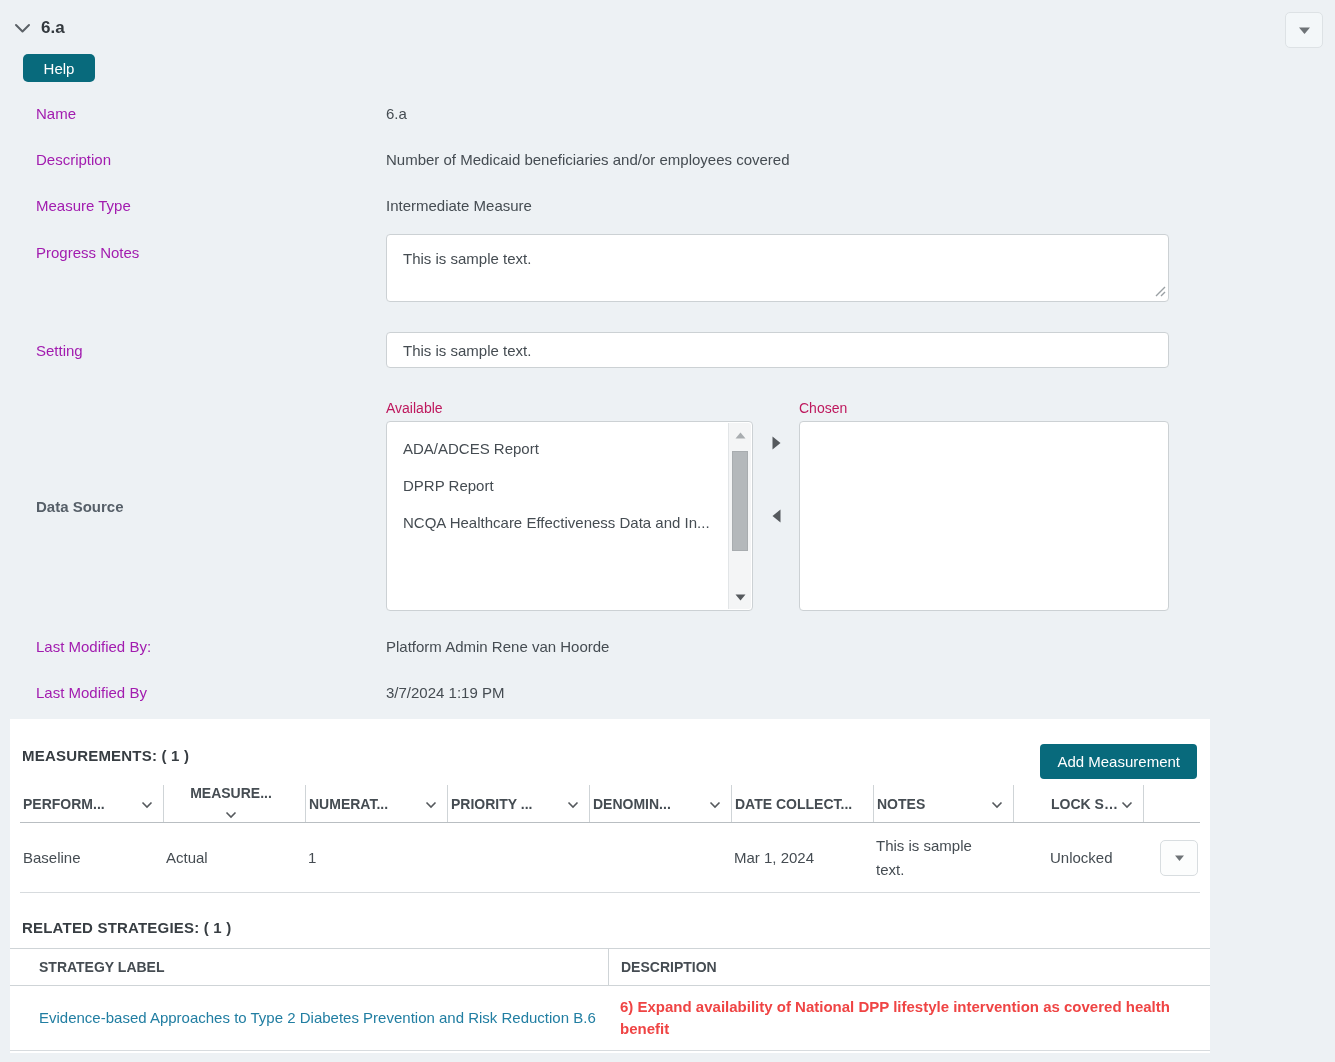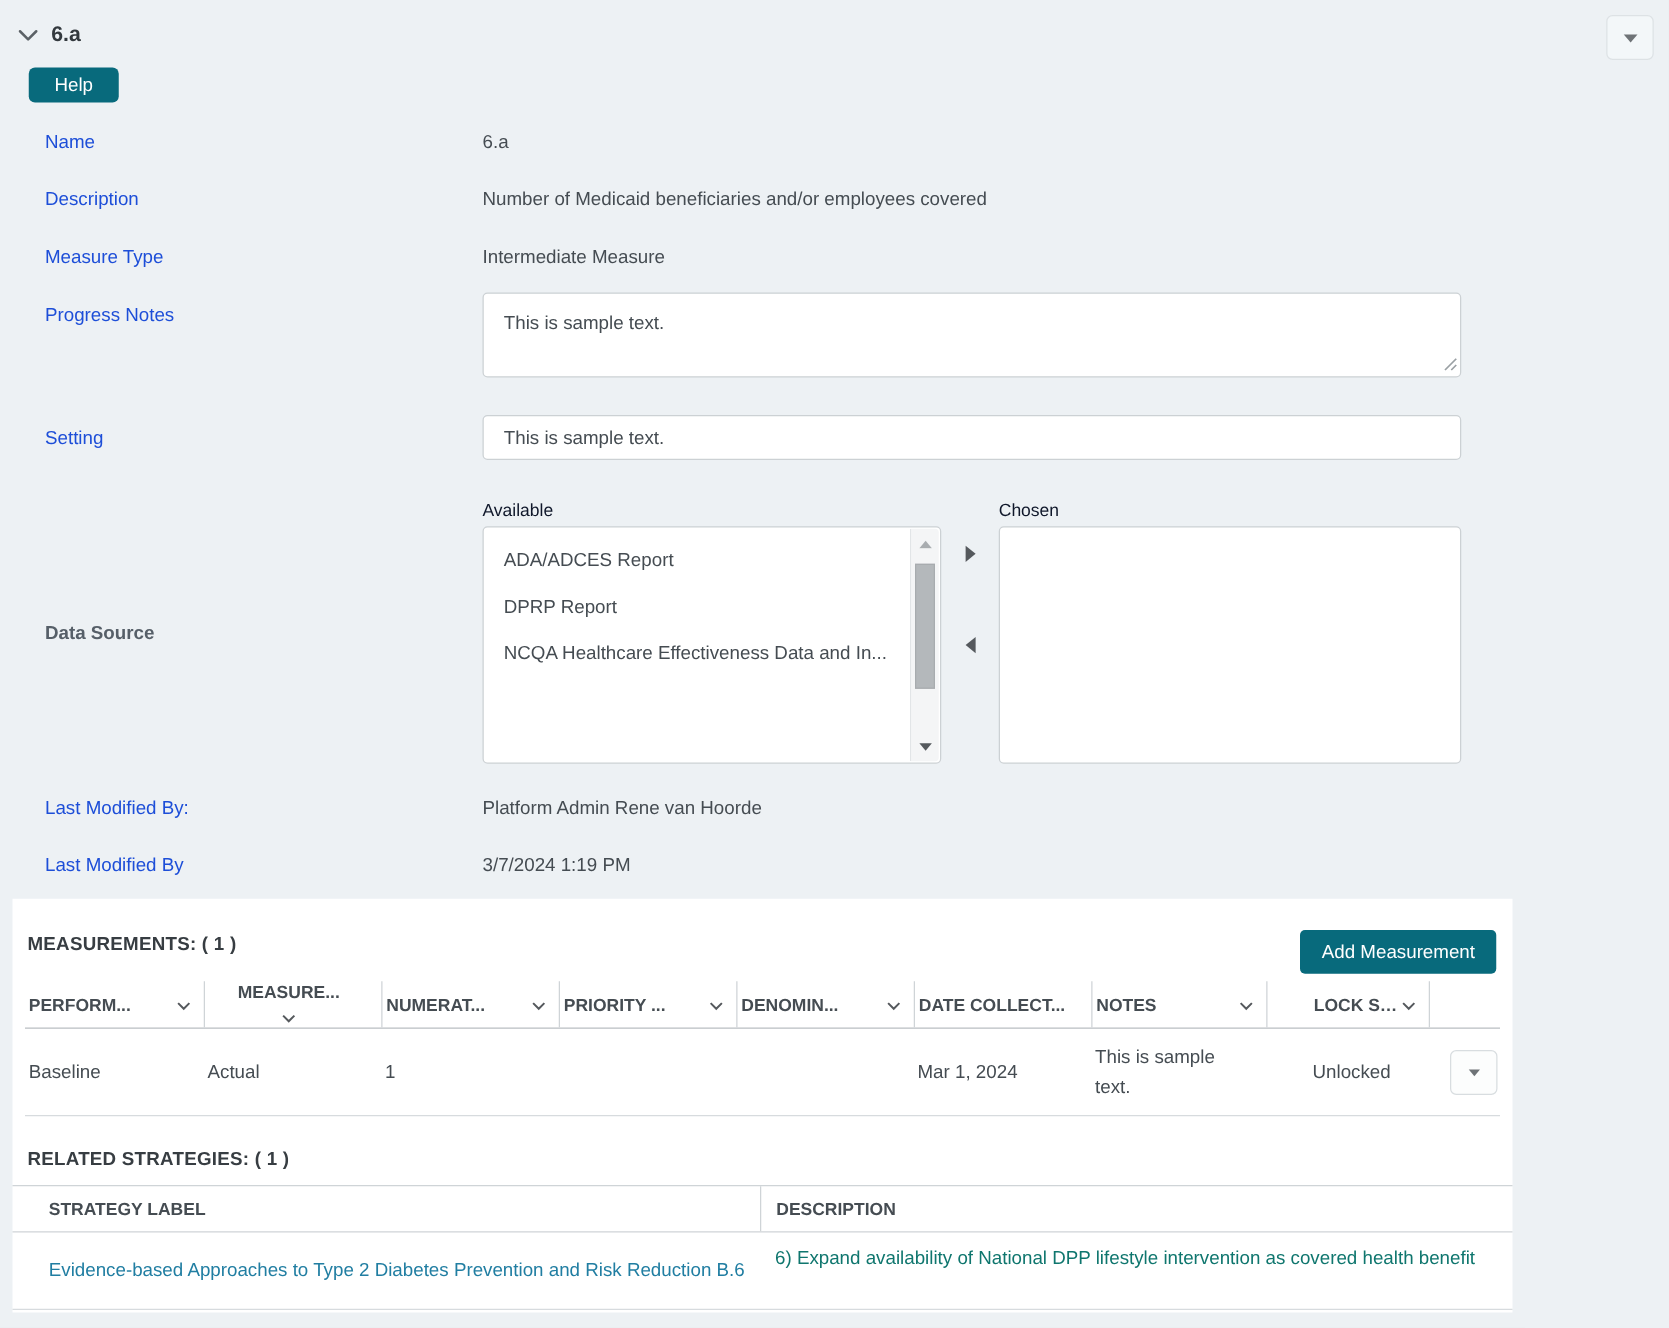--- a/index.html
+++ b/index.html
@@ -13,38 +13,38 @@
   .title-chevron { display:inline-flex; }
   .page-title { font-size:17px; font-weight:bold; color:#33393e; }
   .corner-btn { width:38px; height:36px; border:1px solid #dde2e5; border-radius:5px; background:#f3f7f9; cursor:pointer; display:flex; align-items:center; justify-content:center; }
 
   .help-btn { margin:6px 0 0 23px; width:72px; height:28px; background:#086a7c; color:#fff; border:none; border-radius:5px; font-size:15px; font-family:inherit; cursor:pointer; }
 
   
   .form { margin-top:8px; }
   .frow { display:flex; align-items:center; min-height:46px; }
   .frow.top-align { align-items:flex-start; }
-  .flabel { width:386px; padding-left:36px; color:#1d4ed8; font-size:15px; flex-shrink:0; }
+  .flabel { width:386px; padding-left:36px; color:#a21caf; font-size:15px; flex-shrink:0; }
   .flabel.bold { font-weight:bold; color:#565f68; }
   .fvalue { width:783px; color:#454c52; }
   .frow.top-align .flabel { padding-top:10px; }
 
   .notes-row { margin-top:6px; min-height:90px; }
   .textarea-wrap { position:relative; width:783px; }
   .ftextarea { width:783px; height:68px; border:1px solid #ccd1d4; border-radius:4px; background:#fff; resize:none; font-family:inherit; font-size:15px; color:#454c52; padding:14px 16px; line-height:20px; }
   .resize-grip { position:absolute; right:3px; bottom:5px; pointer-events:none; }
 
   .setting-row { min-height:52px;align-items:center; }
   .finput { width:783px; height:36px; border:1px solid #ccd1d4; border-radius:4px; background:#fff; font-family:inherit; font-size:15px; color:#454c52; padding:0 16px; }
 
   
   .ds-row { margin-top:24px; align-items:center; }
   .ds-row .flabel { padding-top:2px; }
   .ds-area { display:flex; width:783px; }
-  .ds-col-label { font-size:14px; color:#0f172a; margin-bottom:5px; }
+  .ds-col-label { font-size:14px; color:#be185d; margin-bottom:5px; }
   .listbox { position:relative; width:367px; height:190px; background:#fff; border:1px solid #ccd1d4; border-radius:4px; overflow:hidden; }
   .listbox.chosen { width:370px; }
   .list-items { padding-top:8px; }
   .list-item { padding:10px 16px; font-size:15px; color:#454c52; cursor:pointer; }
   .scrollbar { position:absolute; top:1px; right:1px; bottom:1px; width:23px; background:#f4f5f6; border-left:1px solid #e2e5e7; border-radius:0 3px 3px 0; }
   .scroll-btn { position:absolute; left:0; width:100%; height:20px; display:flex; align-items:center; justify-content:center; cursor:pointer; }
   .scroll-btn.up { top:2px; }
   .scroll-btn.down { bottom:2px; }
   .scroll-thumb { position:absolute; left:3px; width:16px; top:28px; height:100px; background:#b4b8bb; border:1px solid #a8acaf; cursor:grab; }
   .transfer-col { width:46px; display:flex; flex-direction:column; align-items:center; padding-top:32px; }
@@ -76,21 +76,21 @@
   
   .rs-title { padding:26px 0 12px 12px; }
   .stable { }
   .shead { display:flex; border-top:1px solid #cfd4d7; border-bottom:1px solid #cfd4d7; }
   .sh { height:36px; display:flex; align-items:center; font-size:14px; font-weight:bold; color:#454c52; }
   .sh.col-label { width:598px; padding-left:29px; }
   .sh.col-desc { flex:1; padding-left:12px; border-left:1px solid #cfd4d7; }
   .srow { display:flex; border-bottom:1px solid #d7dbde; min-height:62px; }
   .sc { padding:10px 12px; font-size:15px; line-height:22px; }
   .sc.col-label { width:598px; padding-left:29px; display:flex; align-items:center; }
-  .sc.col-desc { flex:1; color:#0f766e; }
+  .sc.col-desc { flex:1; color:#ef4444;font-weight:bold; }
   .strategy-link { color:#217ea2; text-decoration:none; cursor:pointer; }
 </style>
 </head>
 <body>
 
 <div class="page">
 
   
   <div class="page-header">
     <div class="title-group">

